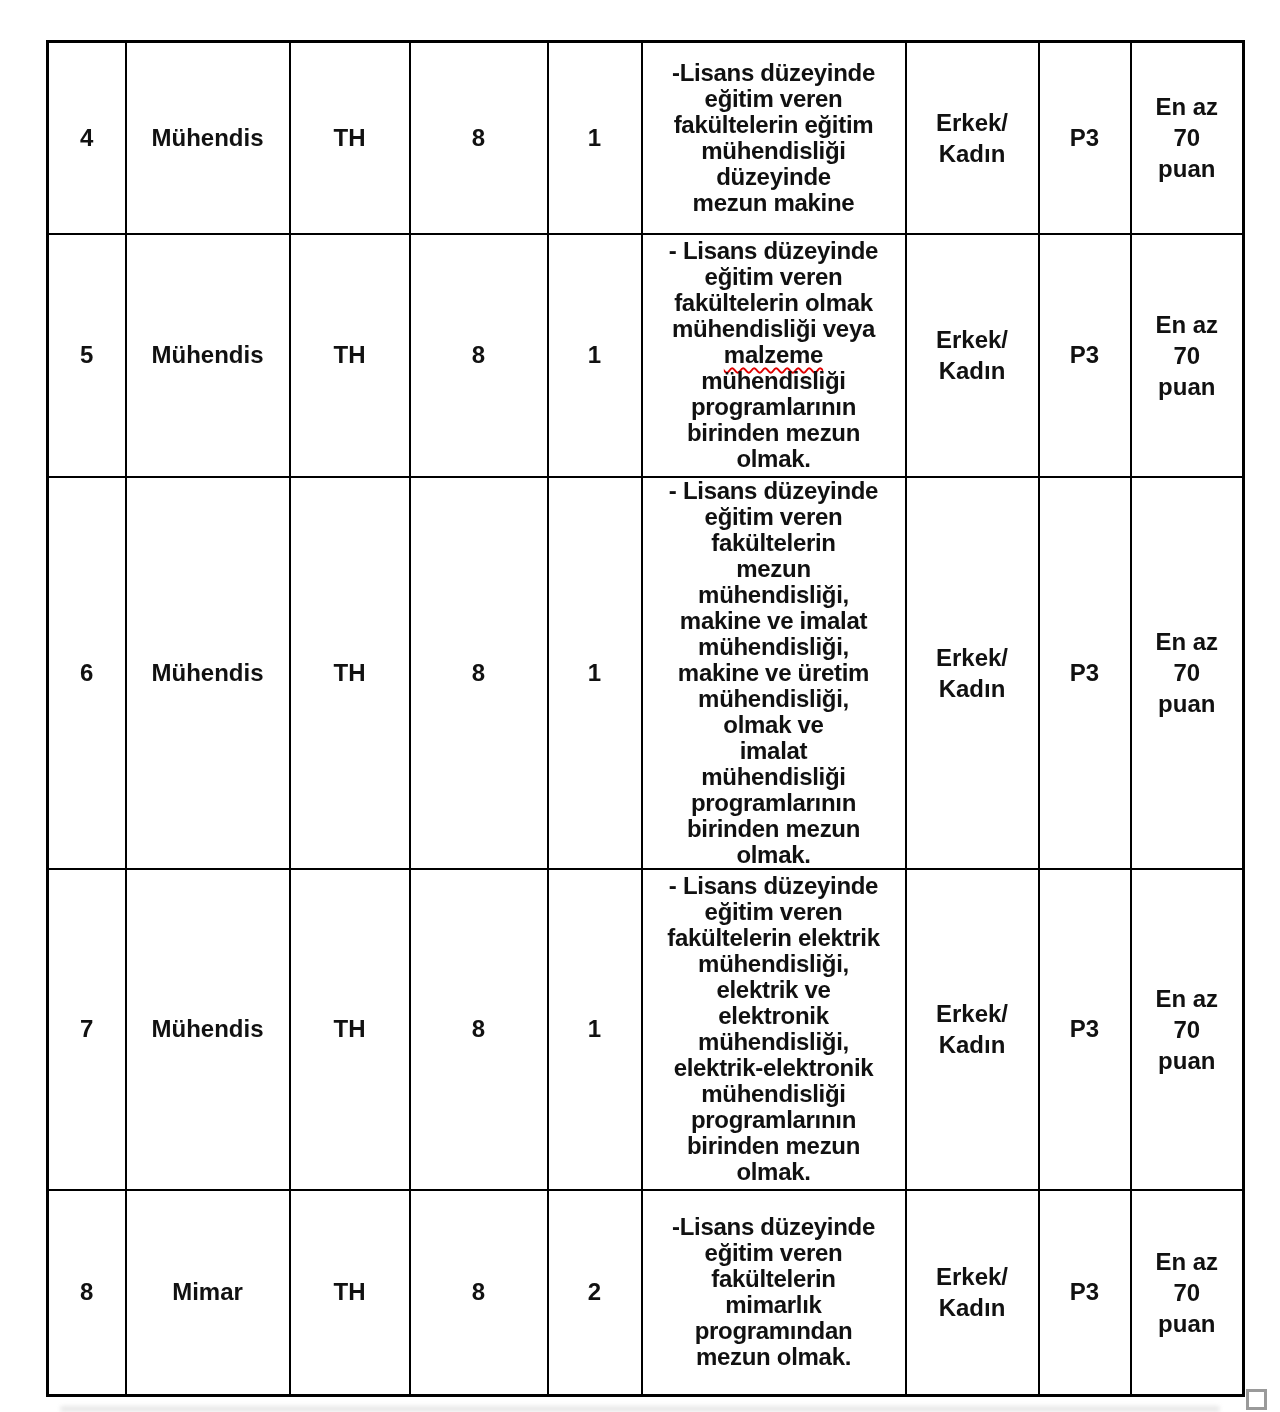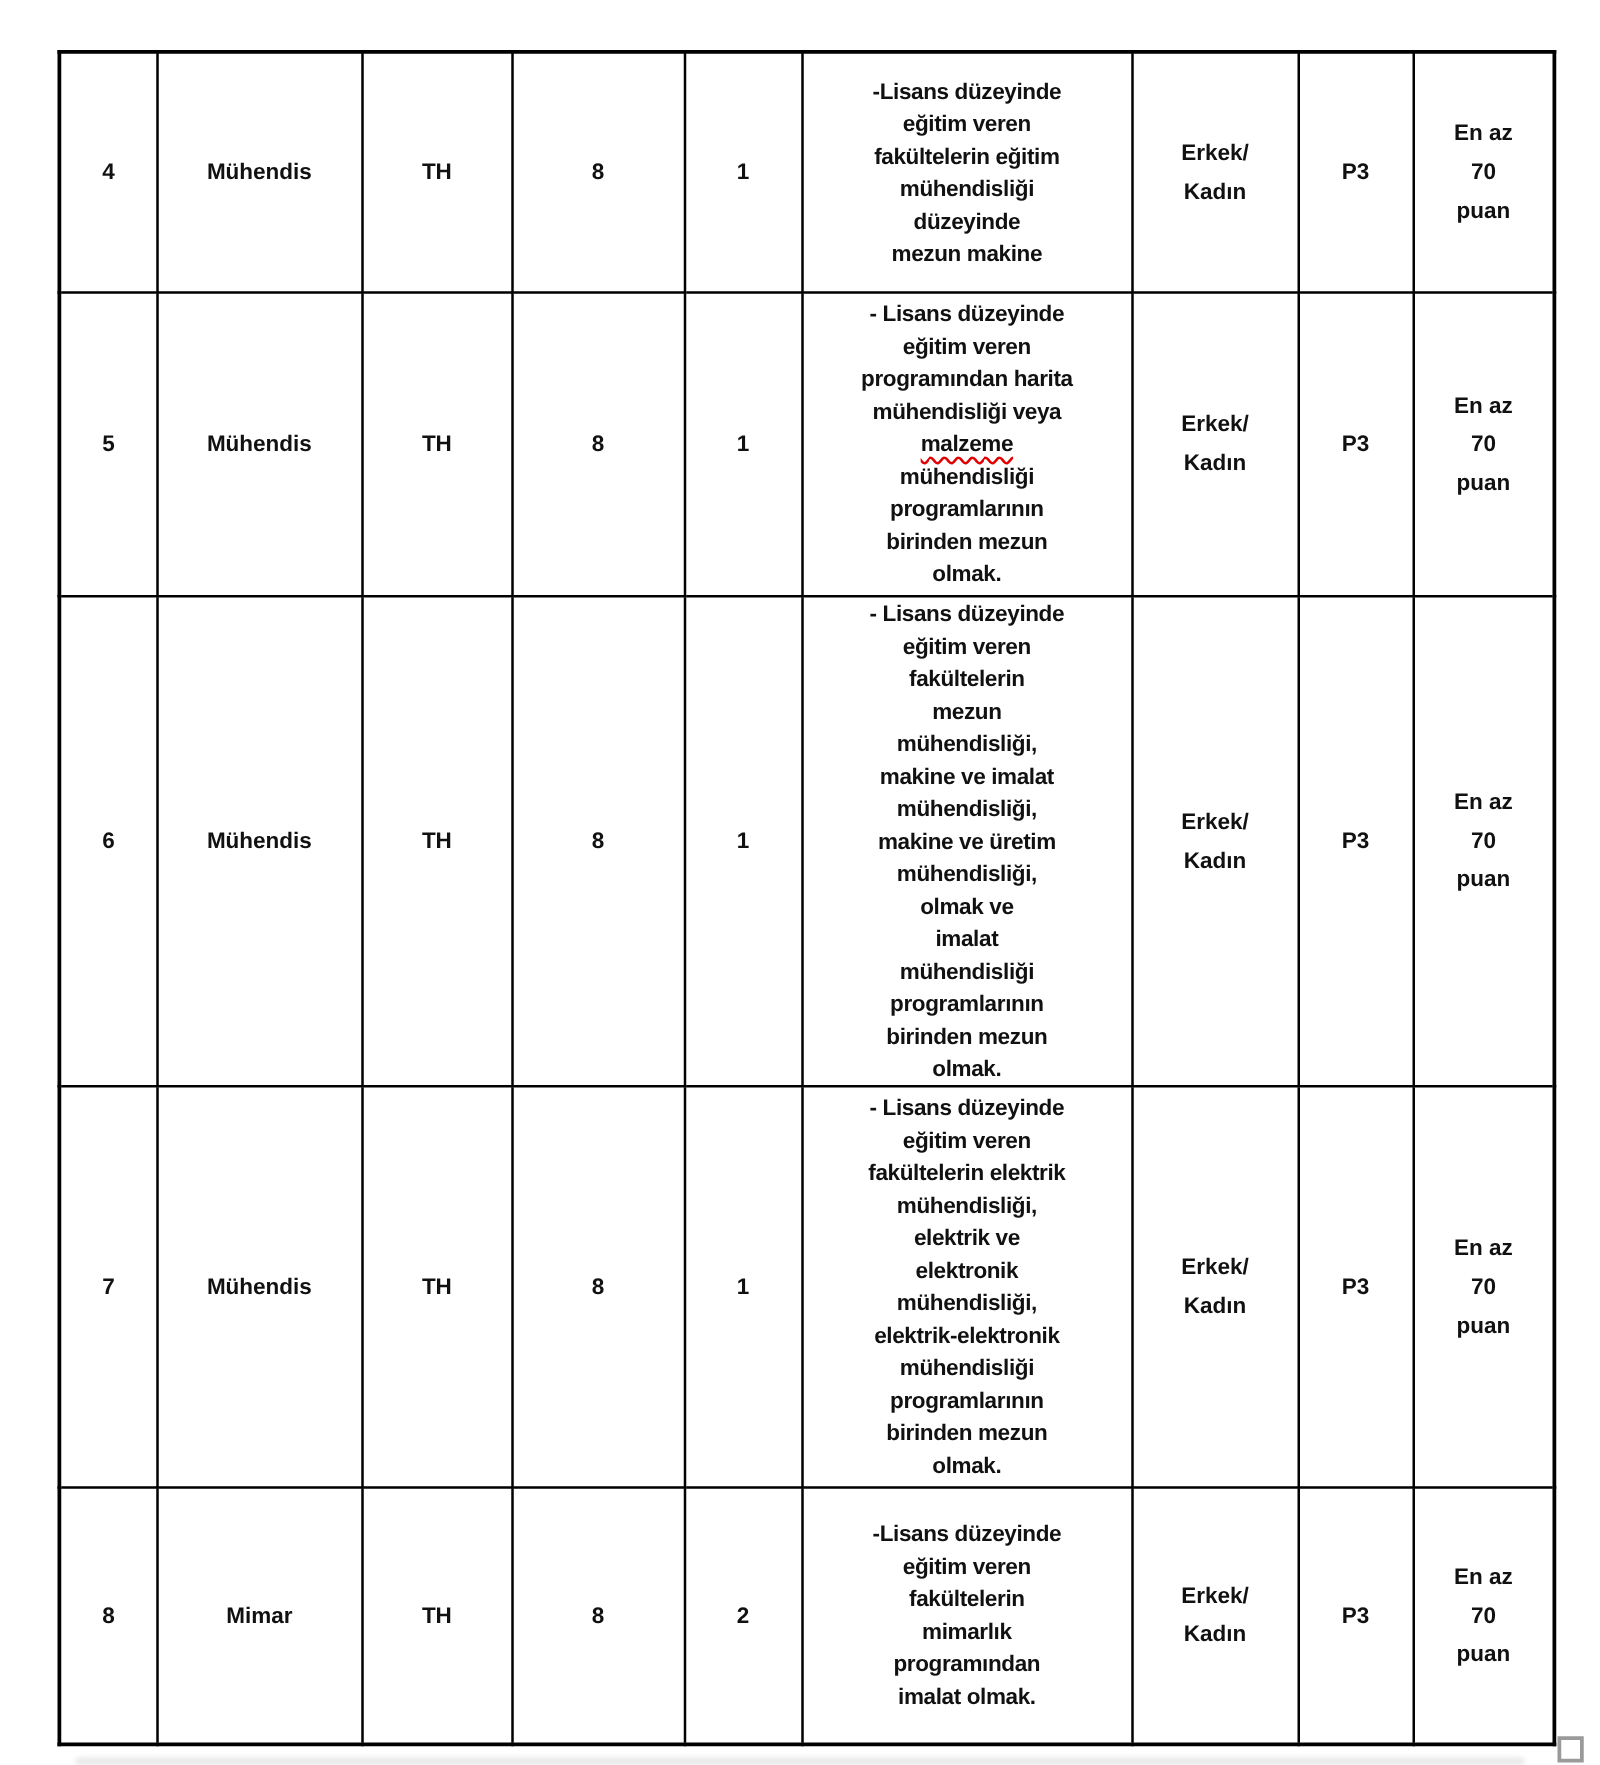--- a/index.html
+++ b/index.html
@@ -16,21 +16,21 @@
     width:1196px;
     border-collapse:collapse;
     table-layout:fixed;
     border:3px solid #000000;
   }
   table.doc-table td{
     border:2px solid #000000;
     font-weight:bold;
     text-align:center;
     vertical-align:middle;
-    font-size:18px;
+    font-size:24px;
     padding:0;
     overflow:hidden;
   }
   
   table.doc-table tr:nth-child(1){height:192px;}
   table.doc-table tr:nth-child(2){height:243px;}
   table.doc-table tr:nth-child(3){height:381px;}
   table.doc-table tr:nth-child(4){height:321px;}
   table.doc-table tr:nth-child(5){height:206px;}
 
@@ -113,21 +113,21 @@
         </tr>
         <tr>
           <td>5</td>
           <td>Mühendis</td>
           <td>TH</td>
           <td>8</td>
           <td>1</td>
           <td class="desc">
             <div class="line">- Lisans düzeyinde</div>
             <div class="line">eğitim veren</div>
-            <div class="line">programından harita</div>
+            <div class="line">fakültelerin olmak</div>
             <div class="line">mühendisliği veya</div>
             <div class="line"><span class="misspell">malzeme</span></div>
             <div class="line">mühendisliği</div>
             <div class="line">programlarının</div>
             <div class="line">birinden mezun</div>
             <div class="line">olmak.</div>
           </td>
           <td class="multiline">Erkek/
 Kadın</td>
           <td>P3</td>
@@ -197,21 +197,21 @@
           <td>Mimar</td>
           <td>TH</td>
           <td>8</td>
           <td>2</td>
           <td class="desc">
             <div class="line">-Lisans düzeyinde</div>
             <div class="line">eğitim veren</div>
             <div class="line">fakültelerin</div>
             <div class="line">mimarlık</div>
             <div class="line">programından</div>
-            <div class="line">imalat olmak.</div>
+            <div class="line">mezun olmak.</div>
           </td>
           <td class="multiline">Erkek/
 Kadın</td>
           <td>P3</td>
           <td class="multiline">En az
 70
 puan</td>
         </tr>
       </tbody>
   </table>

